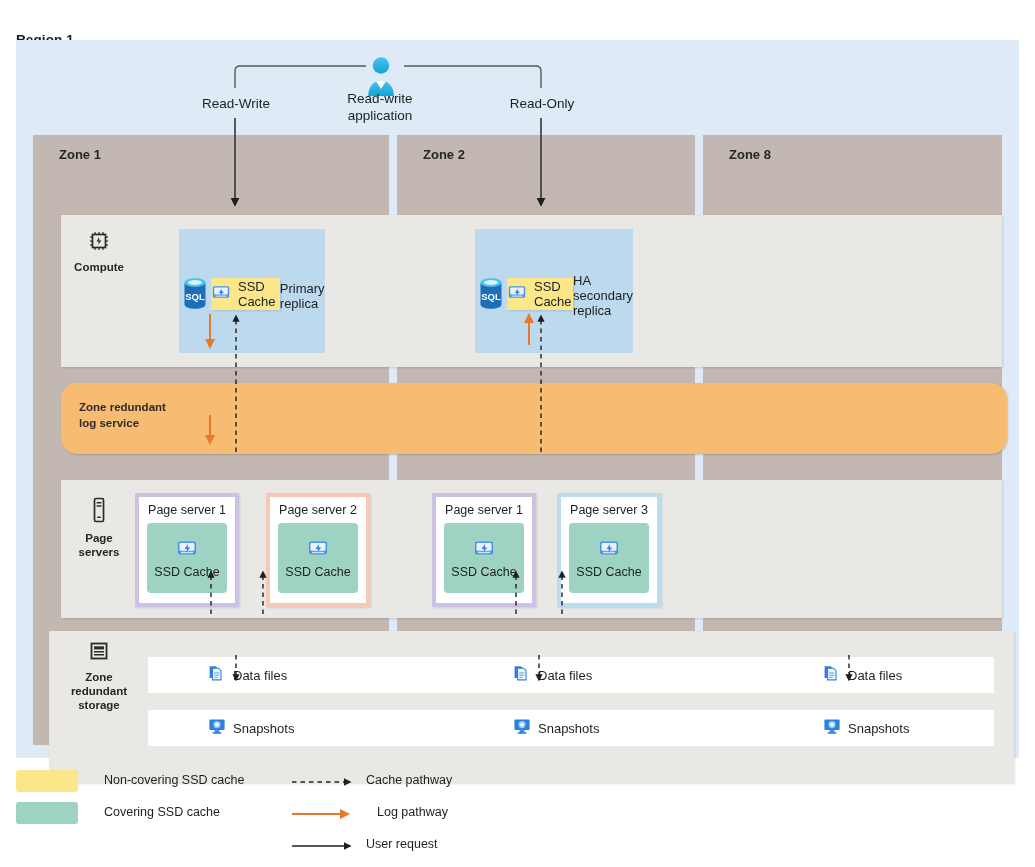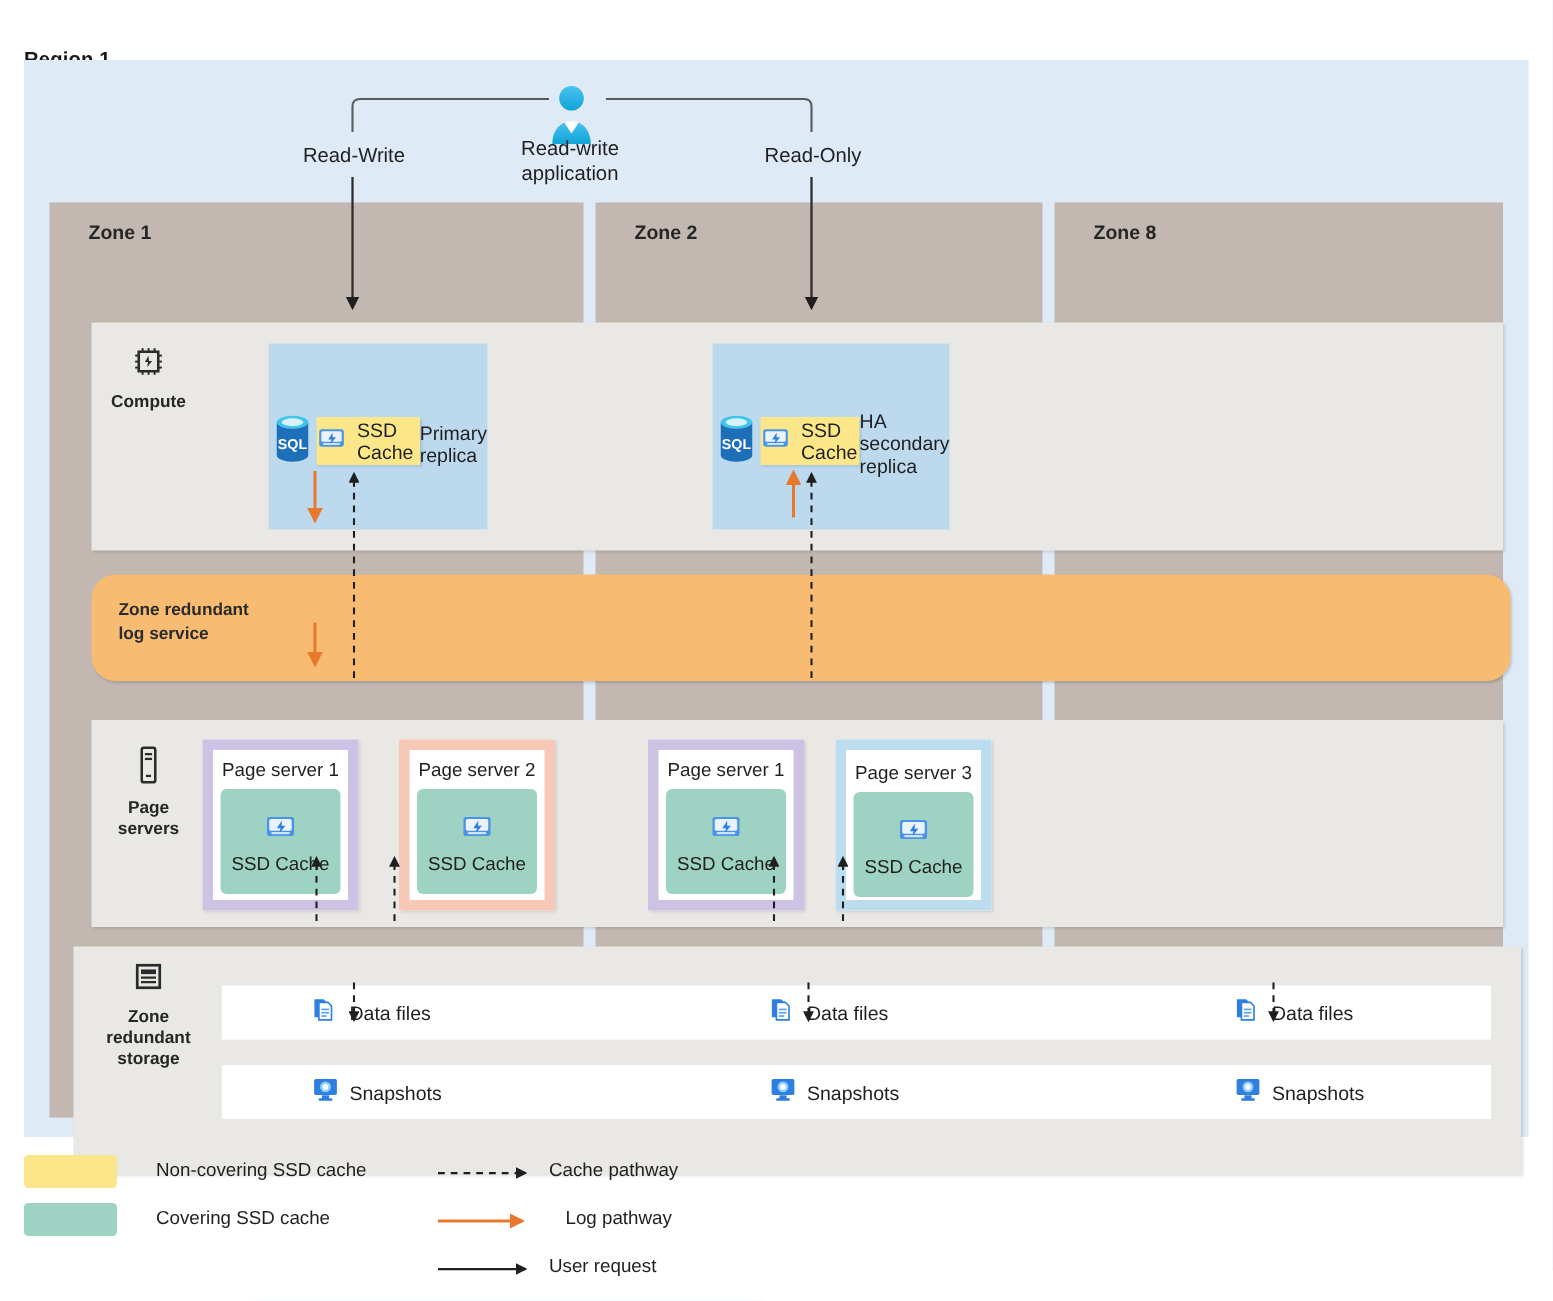--- a/index.html
+++ b/index.html
@@ -67,34 +67,34 @@
     justify-content:center;gap:7px;box-shadow:1px 1px 2px rgba(0,0,0,.12);
   }
   #replica-primary .ssd-pill{width:132px;}
   #replica-secondary .ssd-pill{width:144px;}
   .ssd-pill .txt{font-size:13px;color:#1f1f1f;}
   .replica .caption{margin-top:9px;font-size:13px;color:#1f1f1f;}
 
   
   .pserver{
     position:absolute;top:453px;width:104px;height:114px;background:#ffffff;
-    border:7px solid #4c1d95;box-sizing:border-box;
+    border:4px solid #4c1d95;box-sizing:border-box;
     display:flex;flex-direction:column;align-items:center;
     box-shadow:1px 1px 2px rgba(0,0,0,.12);
   }
   .pserver .title{margin-top:6px;font-size:12.5px;color:#1f1f1f;}
   .pserver .cache{
     margin-top:6px;width:80px;height:70px;background:#9ed3c4;border-radius:4px;
     display:flex;flex-direction:column;align-items:center;justify-content:center;gap:2px;
   }
   .pserver .cache .txt{font-size:12.5px;color:#1f1f1f;}
   #pserver-z1-1{left:119px;border-color:#cdc2e3;}
   #pserver-z1-2{left:250px;border-color:#f8c8b6;}
   #pserver-z2-1{left:416px;border-color:#cdc2e3;}
-  #pserver-z2-3{left:541px;border-color:#bcddf0;justify-content:center;}
+  #pserver-z2-3{left:541px;border-color:#bcddf0;}
 
   
   .store-row{position:absolute;left:132px;width:846px;height:36px;background:#ffffff;}
   #store-datafiles{top:617px;}
   #store-snapshots{top:670px;}
   .store-cell{position:absolute;top:0;height:36px;display:flex;align-items:center;gap:7px;}
   .store-cell .txt{font-size:13px;color:#1f1f1f;}
   .c-z1{left:60px;}
   .c-z2{left:365px;}
   .c-z3{left:675px;}

